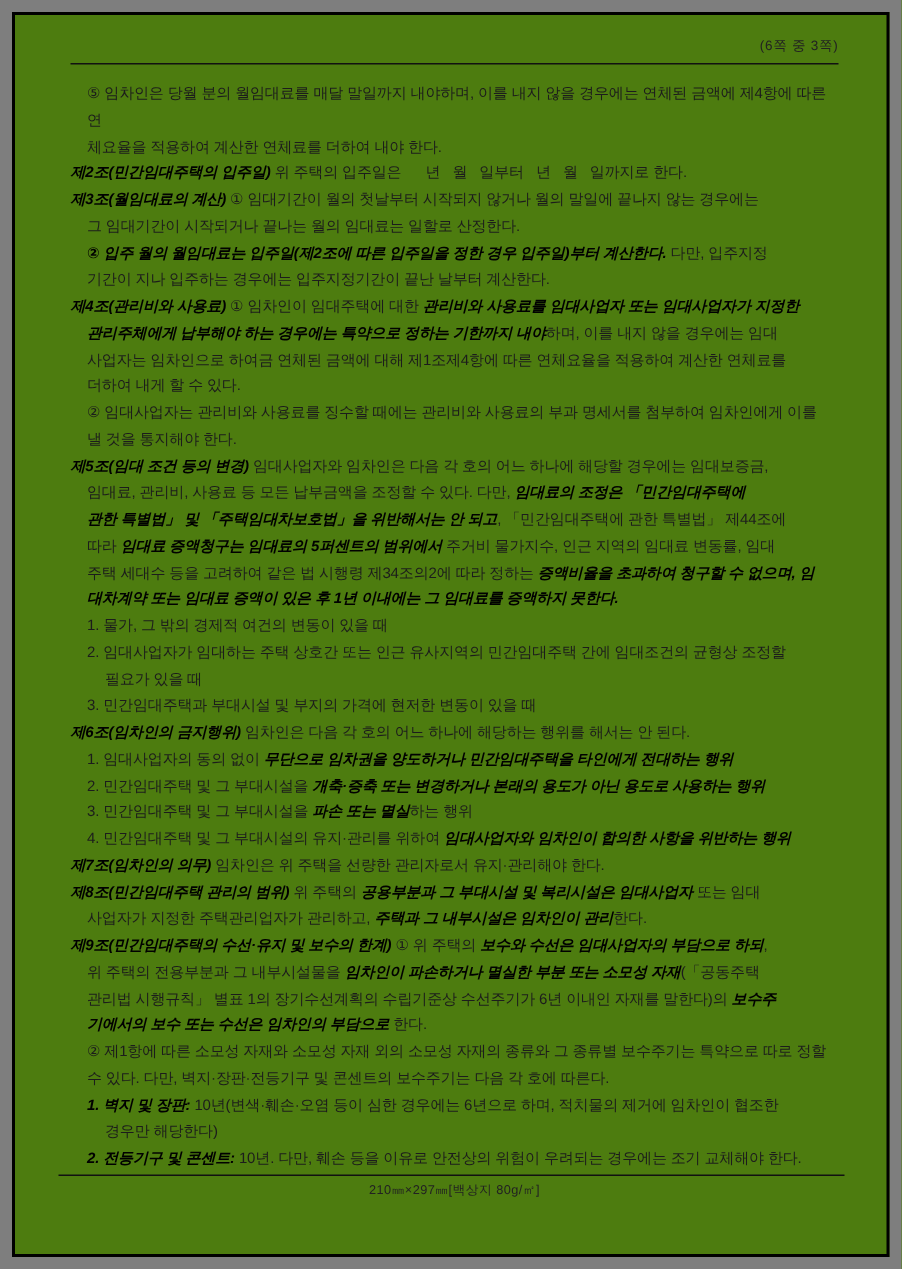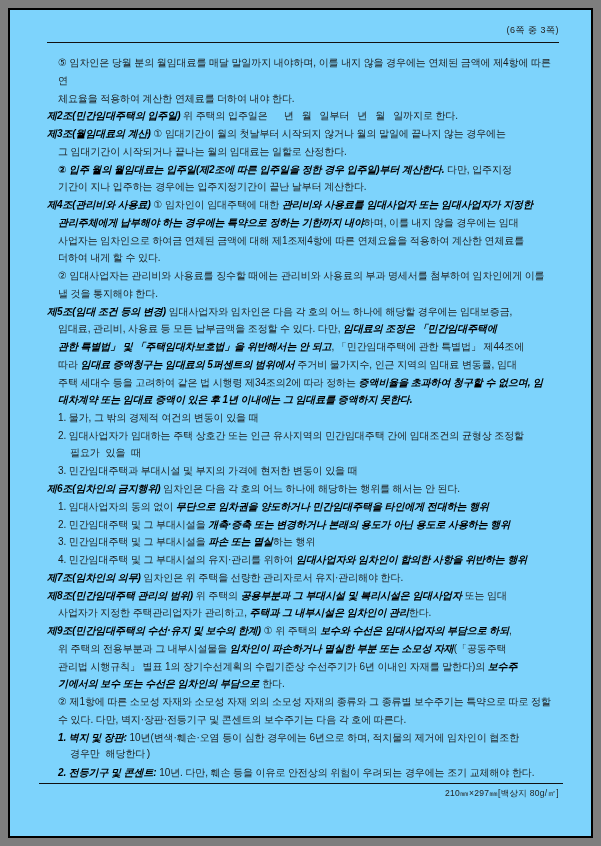--- a/index.html
+++ b/index.html
@@ -6,21 +6,21 @@
   html, body { width: 601px; height: 846px; }
   body {
     background: #7e7e7e;
     font-family: "Liberation Sans", "DejaVu Sans", sans-serif;
     position: relative;
     overflow: hidden;
   }
   .page {
     position: absolute;
     inset: 8px;
-    background: #7dd3fc;
+    background: #4d7c0f;
     border: 2px solid #000000;
     padding: 0 32px 0 37px;
     color: #1c1c1c;
   }
   .header-row {
     margin-top: 14px;
     text-align: right;
     font-size: 9px;
     letter-spacing: 0.5px;
     color: #222;
@@ -35,29 +35,29 @@
   }
   .line {
     font-size: 10px;
     line-height: 17.75px;
     letter-spacing: -0.1px;
     color: #1c1c1c;
   }
   .line .b { font-weight: bold; color: #000; font-style: italic; }
   .ind0 { padding-left: 0; }
   .ind1 { padding-left: 11px; }
-  .ind2 { padding-left: 23px; font-family: Liberation Mono, monospace; }
+  .ind2 { padding-left: 23px; }
   .bottom-rule {
     border-top: 1.6px solid #111;
     margin-top: 1px;
     margin-left: -8px;
     margin-right: -4px;
   }
   .footer-row {
-    text-align: right;
+    text-align: center;
     font-size: 8.5px;
     margin-top: 4px;
     color: #222;
     letter-spacing: 0.3px;
   }
 </style>
 </head>
 <body>
 
 <div class="page">

